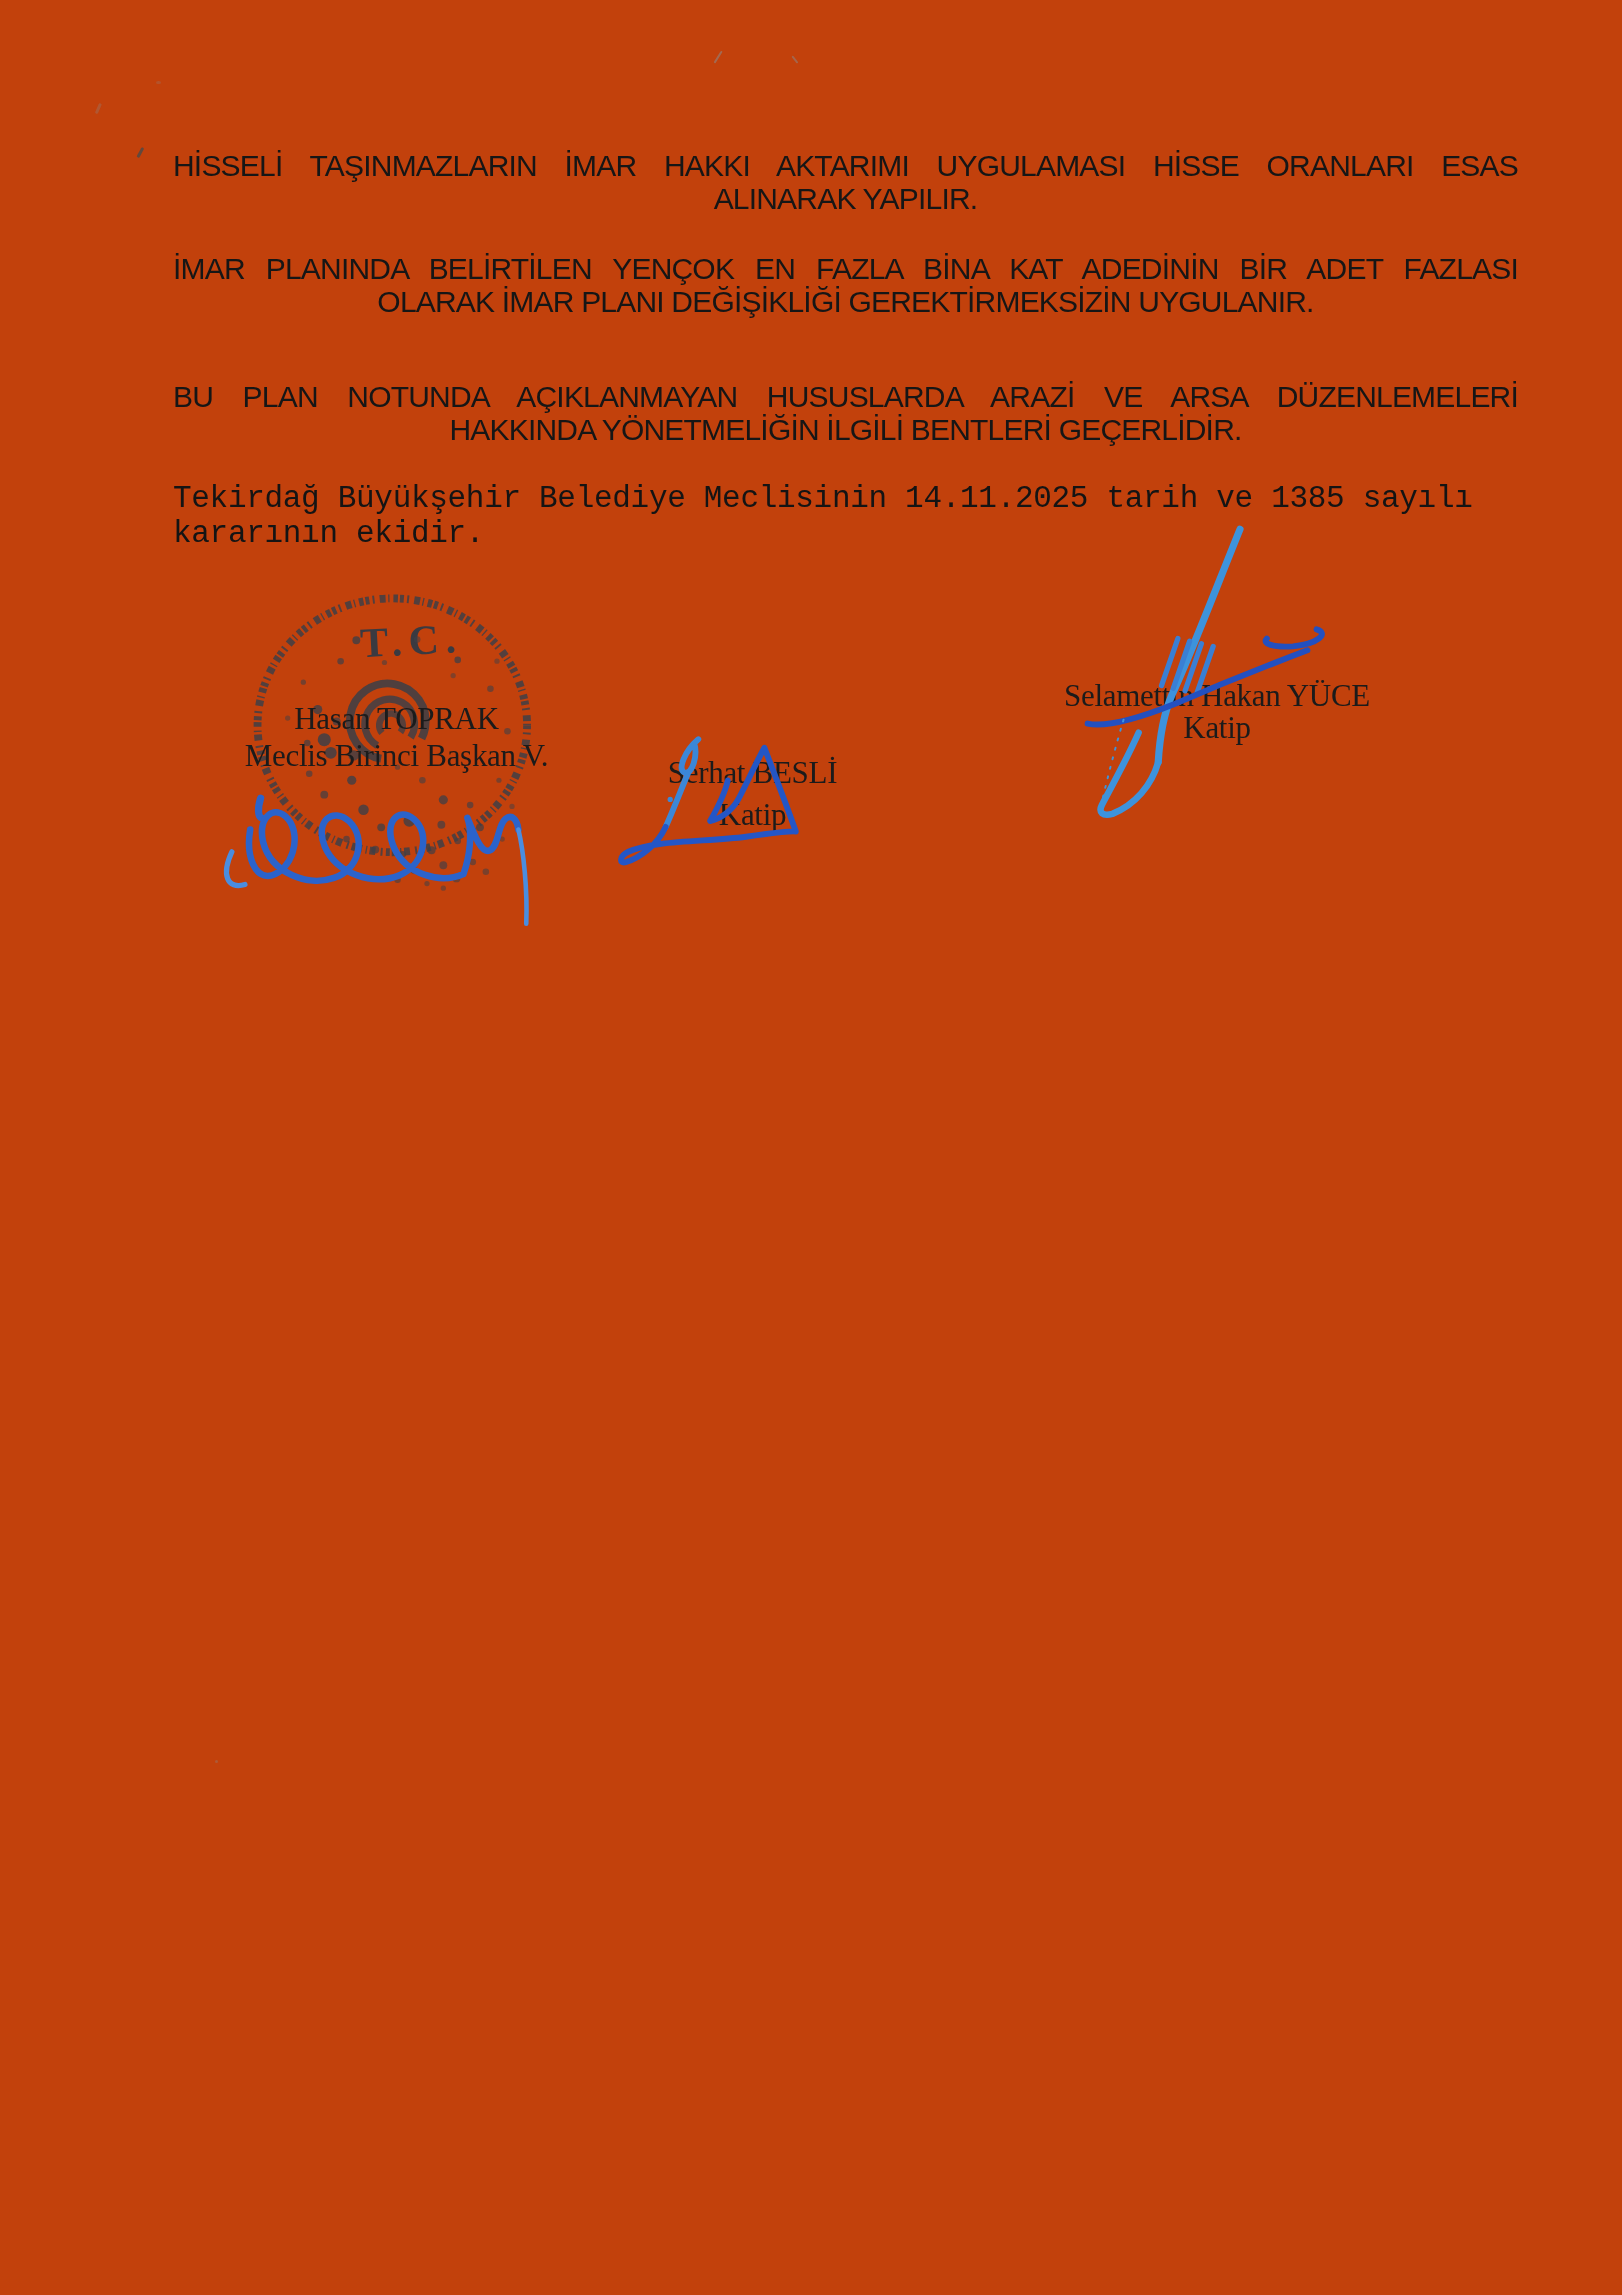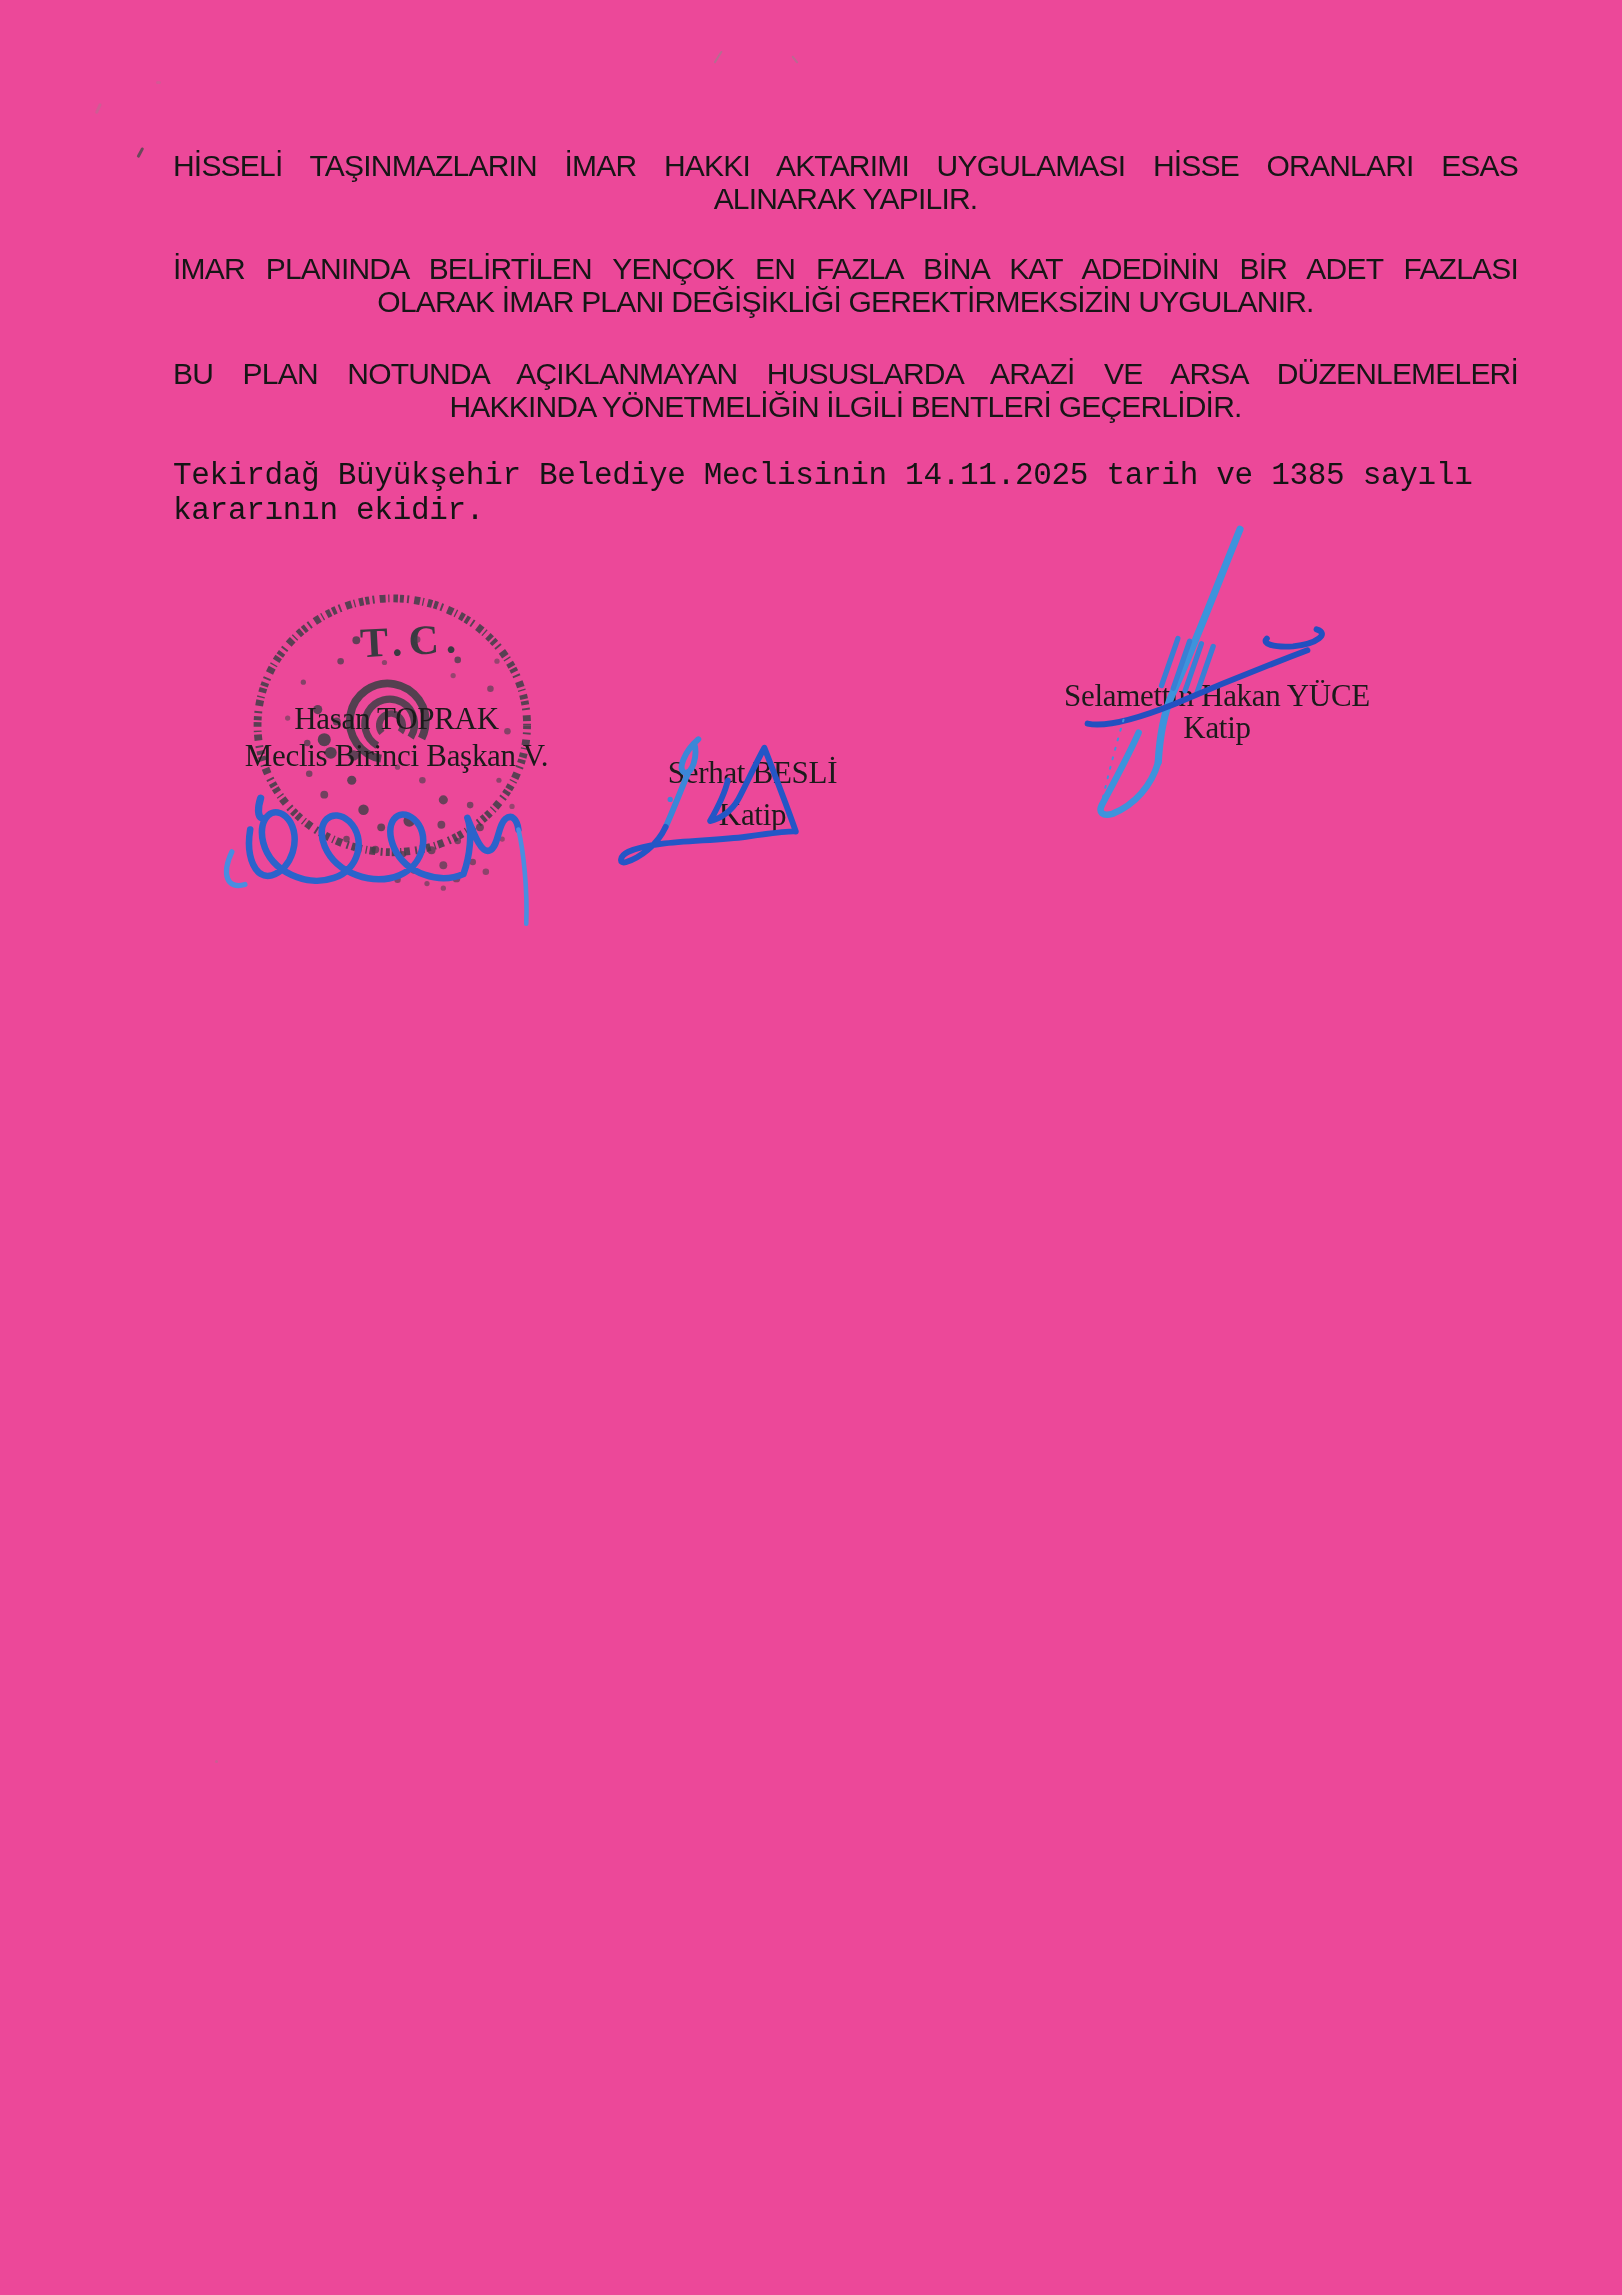--- a/index.html
+++ b/index.html
@@ -1,39 +1,39 @@
 <!DOCTYPE html>
 <html style="font-size:10.5px"><head>
 <meta charset="utf-8">
 <style>
   html, body { margin: 0; padding: 0; background: #ffffff; }
   .page {
     position: relative;
     width: 1623px;
     height: 2295px;
-    background: #ec4899;
+    background: #c2410c;
     overflow: hidden;
     font-family: "Liberation Sans", sans-serif;
   }
 
   
   .textblock {
     position: absolute;
     left: 173px;
     top: 149px;
     width: 1345px;
     color: #161616;
     font-size: 30px;
     line-height: 33px;
     letter-spacing: -0.8px;
   }
   .para { margin: 0; }
   .para + .para { margin-top: 0; }
   .para.p2 { margin-top: 37px; }
-  .para.p3 { margin-top: 39px; }
+  .para.p3 { margin-top: 62px; }
   .jline { text-align: justify; text-align-last: justify; }
   .lline { text-align: center; }
 
   .date-line {
     margin-top: 35px;
     font-family: Liberation Mono, monospace;
     font-size: 31px;
     line-height: 35px;
     letter-spacing: -0.3px;
     color: #141414;

